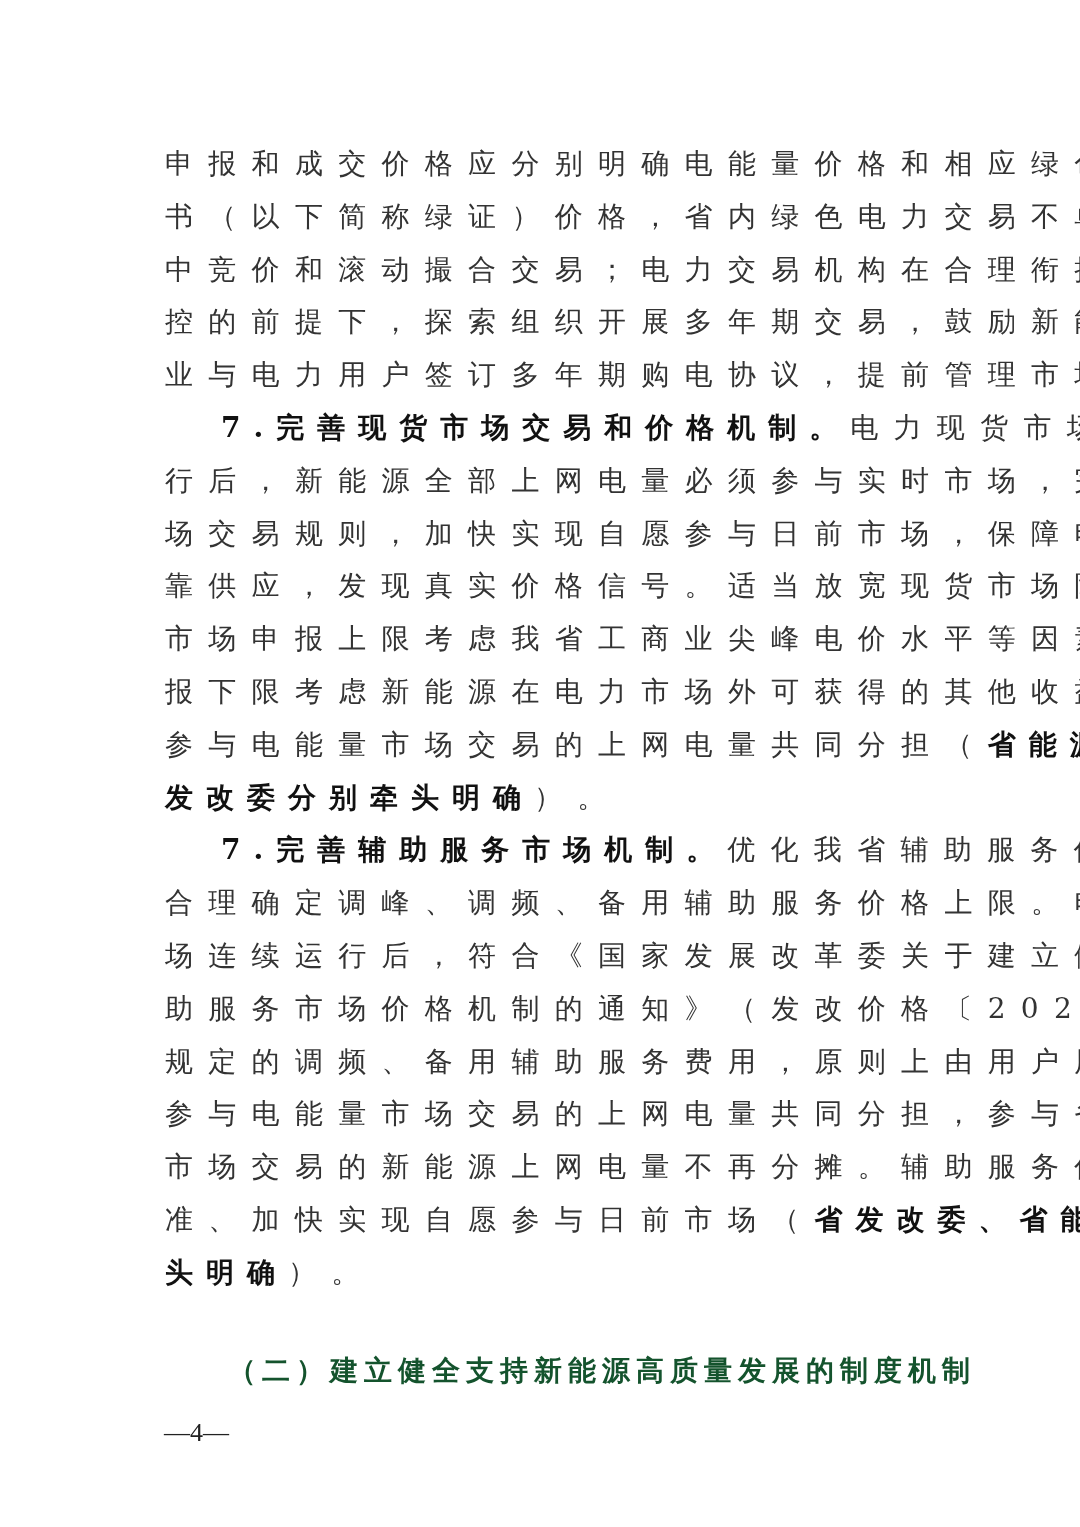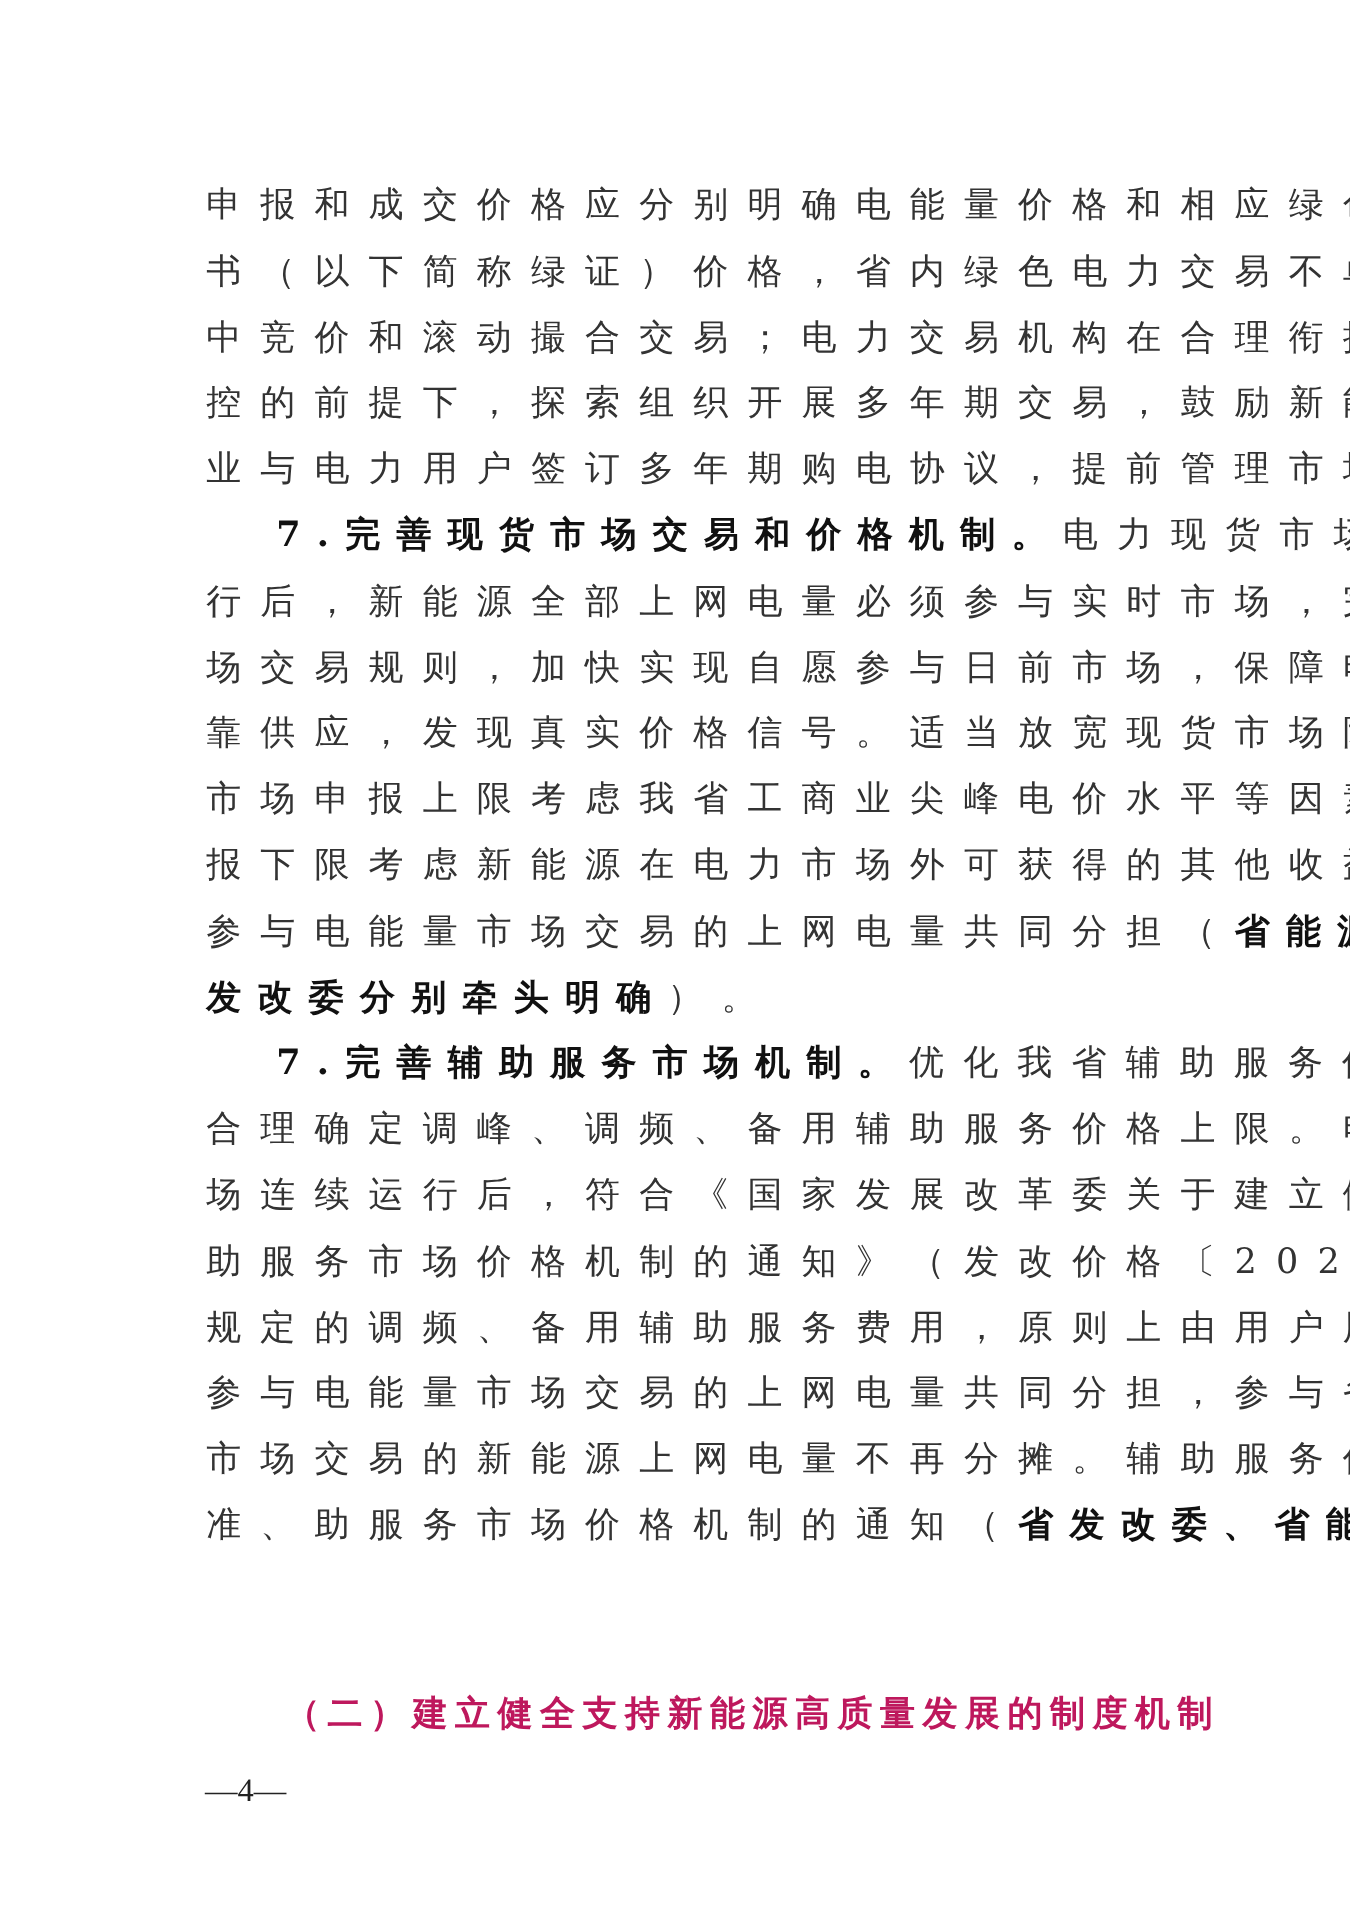--- a/index.html
+++ b/index.html
@@ -37,21 +37,21 @@
       font-weight: bold;
       color: #111111;
       letter-spacing: 13px;
     }
     .heading {
       position: absolute;
       left: 228px;
       top: 1352px;
       font-size: 28px;
       font-weight: bold;
-      color: #be185d;
+      color: #14532d;
       letter-spacing: 6px;
       white-space: nowrap;
       font-family: Liberation Mono, monospace;
     }
     .page-number {
       position: absolute;
       left: 164px;
       top: 1418px;
       font-size: 26px;
       color: #222222;
@@ -84,19 +84,22 @@
   <div class="line indent">
     <span class="b">7.完善辅助服务市场机制。</span><span>优化我省辅助服务价格机制，</span>
   </div>
   <div class="line">合理确定调峰、调频、备用辅助服务价格上限。电力现货市</div>
   <div class="line">场连续运行后，符合《国家发展改革委关于建立健全电力辅</div>
   <div class="line">助服务市场价格机制的通知》（发改价格〔2024〕196号）</div>
   <div class="line">规定的调频、备用辅助服务费用，原则上由用户用电量和未</div>
   <div class="line">参与电能量市场交易的上网电量共同分担，参与省内电能量</div>
   <div class="line">市场交易的新能源上网电量不再分摊。辅助服务价格上限标</div>
   <div class="line">
-    <span>准、助服务市场价格机制的通知（</span><span class="b">省发改委、省能监办牵</span>
+    <span>准、加快实现自愿参与日前市场（</span><span class="b">省发改委、省能监办牵</span>
+  </div>
+  <div class="line">
+    <span class="b">头明确</span><span>）。</span>
   </div>
 </div>
 
 <div class="heading">（二）建立健全支持新能源高质量发展的制度机制</div>
 
 <div class="page-number">—4—</div>
 
 </body></html>

